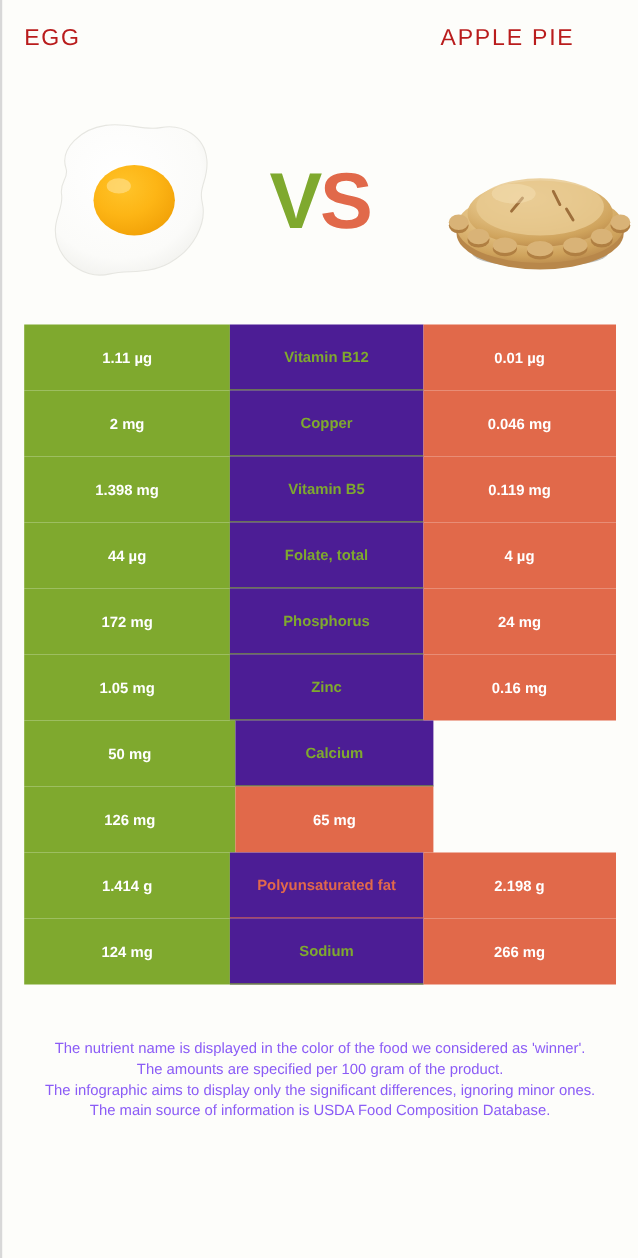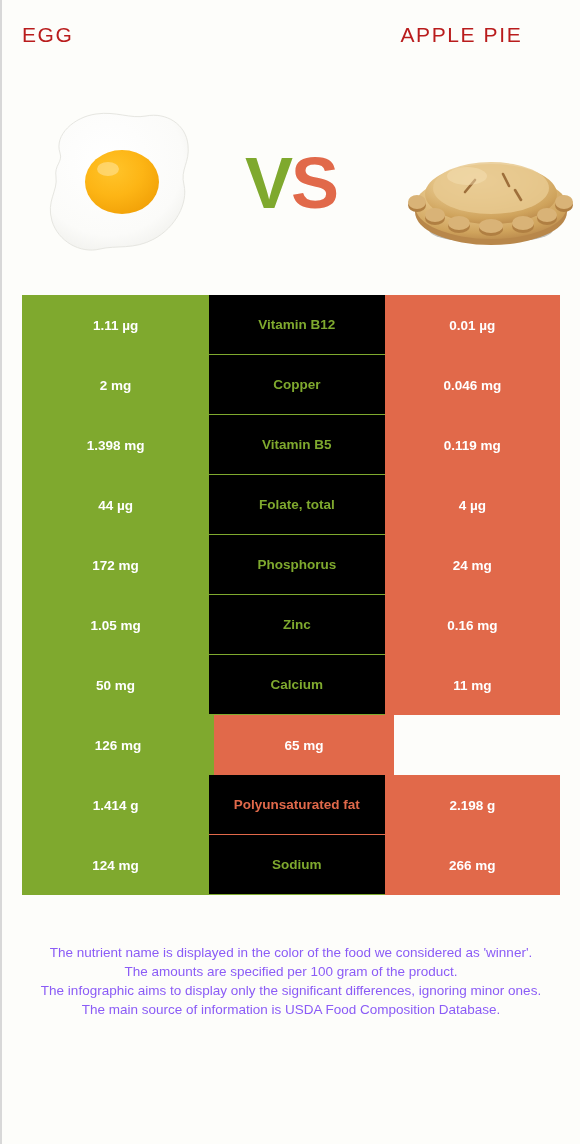--- a/index.html
+++ b/index.html
@@ -87,21 +87,21 @@
     font-weight:bold;
     text-align:center;
   }
   .cell.left {
     width:192px;
     background:#7fa92e;
     color:#ffffff;
   }
   .cell.mid {
     width:180px;
-    background:#000000;
+    background:#4c1d95;
     font-size:13.5px;
   }
   .cell.right {
     width:180px;
     background:#e1694a;
     color:#ffffff;
   }
   .row .cell.mid { border-bottom:1px solid transparent; }
   .row:not(:last-child) .cell.mid { border-bottom-width:1px; border-bottom-style:solid; }
   .win-green .cell.mid { color:#7fa92e; border-bottom-color:#7fa92e; }
@@ -241,21 +241,20 @@
 
   <div class="row win-green">
     <div class="cell left">1.05 mg</div>
     <div class="cell mid">Zinc</div>
     <div class="cell right">0.16 mg</div>
   </div>
 
   <div class="row win-green">
     <div class="cell left">50 mg</div>
     <div class="cell mid">Calcium</div>
-    <div class="cell right">11 mg</div>
   </div>
 
   <div class="row win-green">
     <div class="cell left">126 mg</div>
     <div class="cell right">65 mg</div>
   </div>
 
   <div class="row win-orange">
     <div class="cell left">1.414 g</div>
     <div class="cell mid">Polyunsaturated fat</div>

